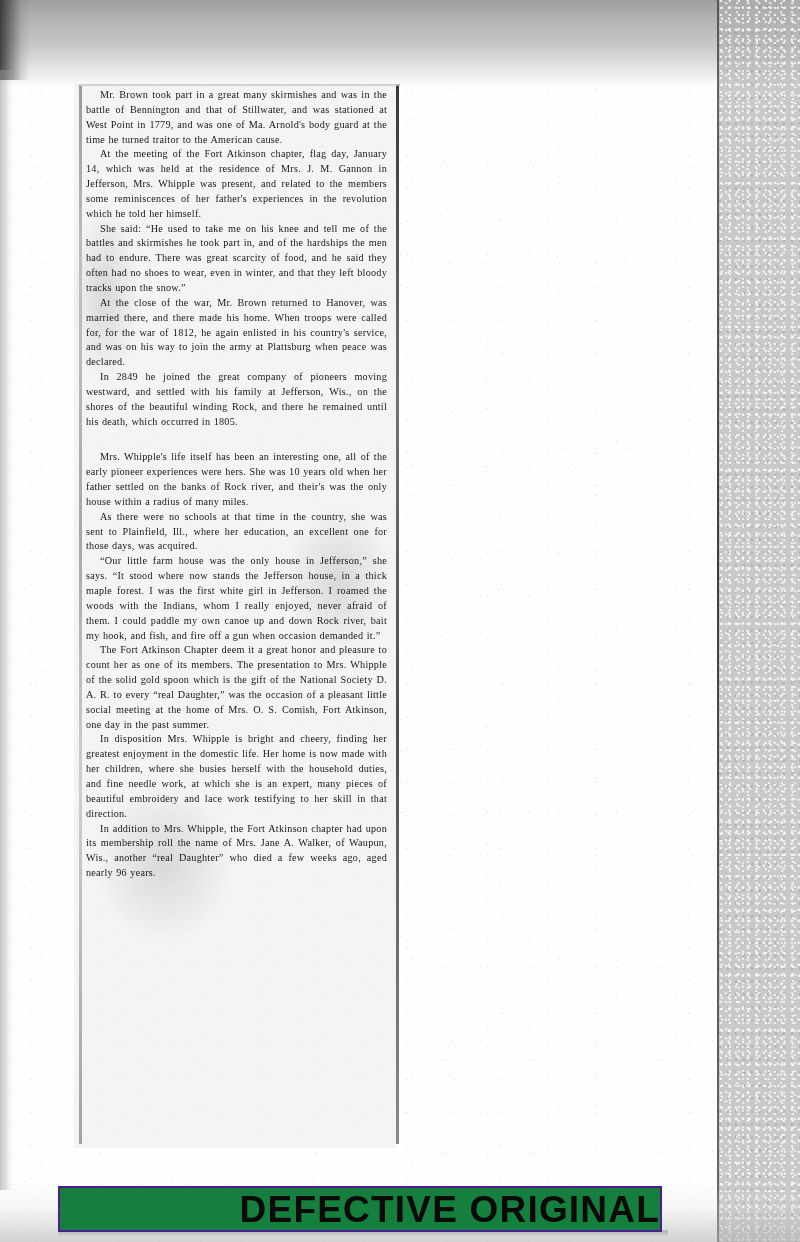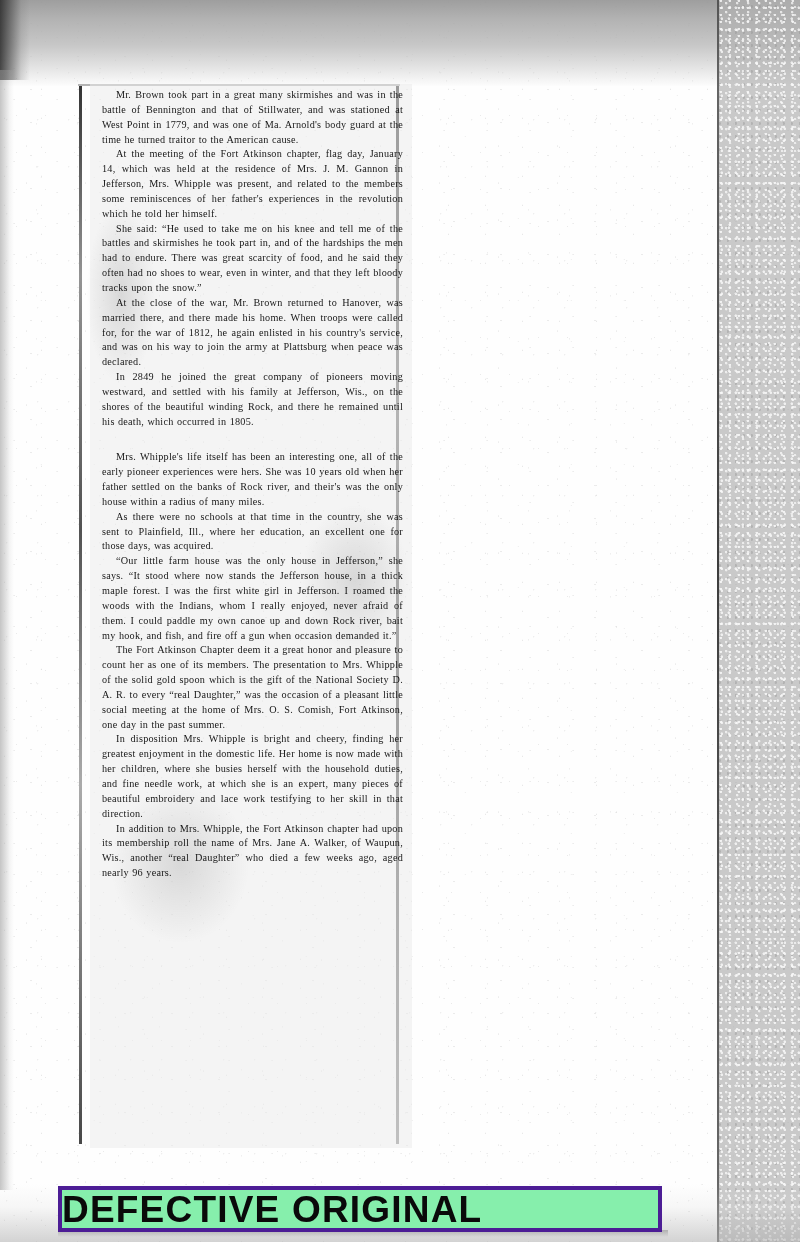--- a/index.html
+++ b/index.html
@@ -97,21 +97,21 @@
   .bottom-shadow {
     position: absolute;
     left: 0; bottom: 0;
     width: 800px; height: 58px;
     background: linear-gradient(to top, rgba(175,175,175,.55), rgba(215,215,215,.20) 60%, transparent);
   }
 
   
   .clipping {
     position: absolute;
-    left: 90px;
+    left: 74px;
     top: 84px;
     width: 322px;
     height: 1064px;
     background: rgba(232,232,232,.55);
     box-sizing: border-box;
     padding: 4px 9px 6px 12px;
     filter: contrast(1.04);
   }
   .clip-rule-left {
     position: absolute;
@@ -166,26 +166,26 @@
     background: radial-gradient(ellipse at center, rgba(150,150,150,.30), transparent 70%);
   }
 
   
   .stamp {
     position: absolute;
     left: 58px;
     top: 1186px;
     width: 604px;
     height: 46px;
-    background: #86efac;
-    border: 4px solid #4c1d95;
+    background: #15803d;
+    border: 2px solid #4c1d95;
     box-sizing: border-box;
     display: flex;
     align-items: center;
-    justify-content: flex-start;
+    justify-content: flex-end;
   }
   .stamp-text {
     font-family: "Liberation Sans", sans-serif;
     font-weight: bold;
     font-size: 37px;
     letter-spacing: 1.2px;
     color: #0a0a0a;
     white-space: nowrap;
     line-height: 1;
   }

